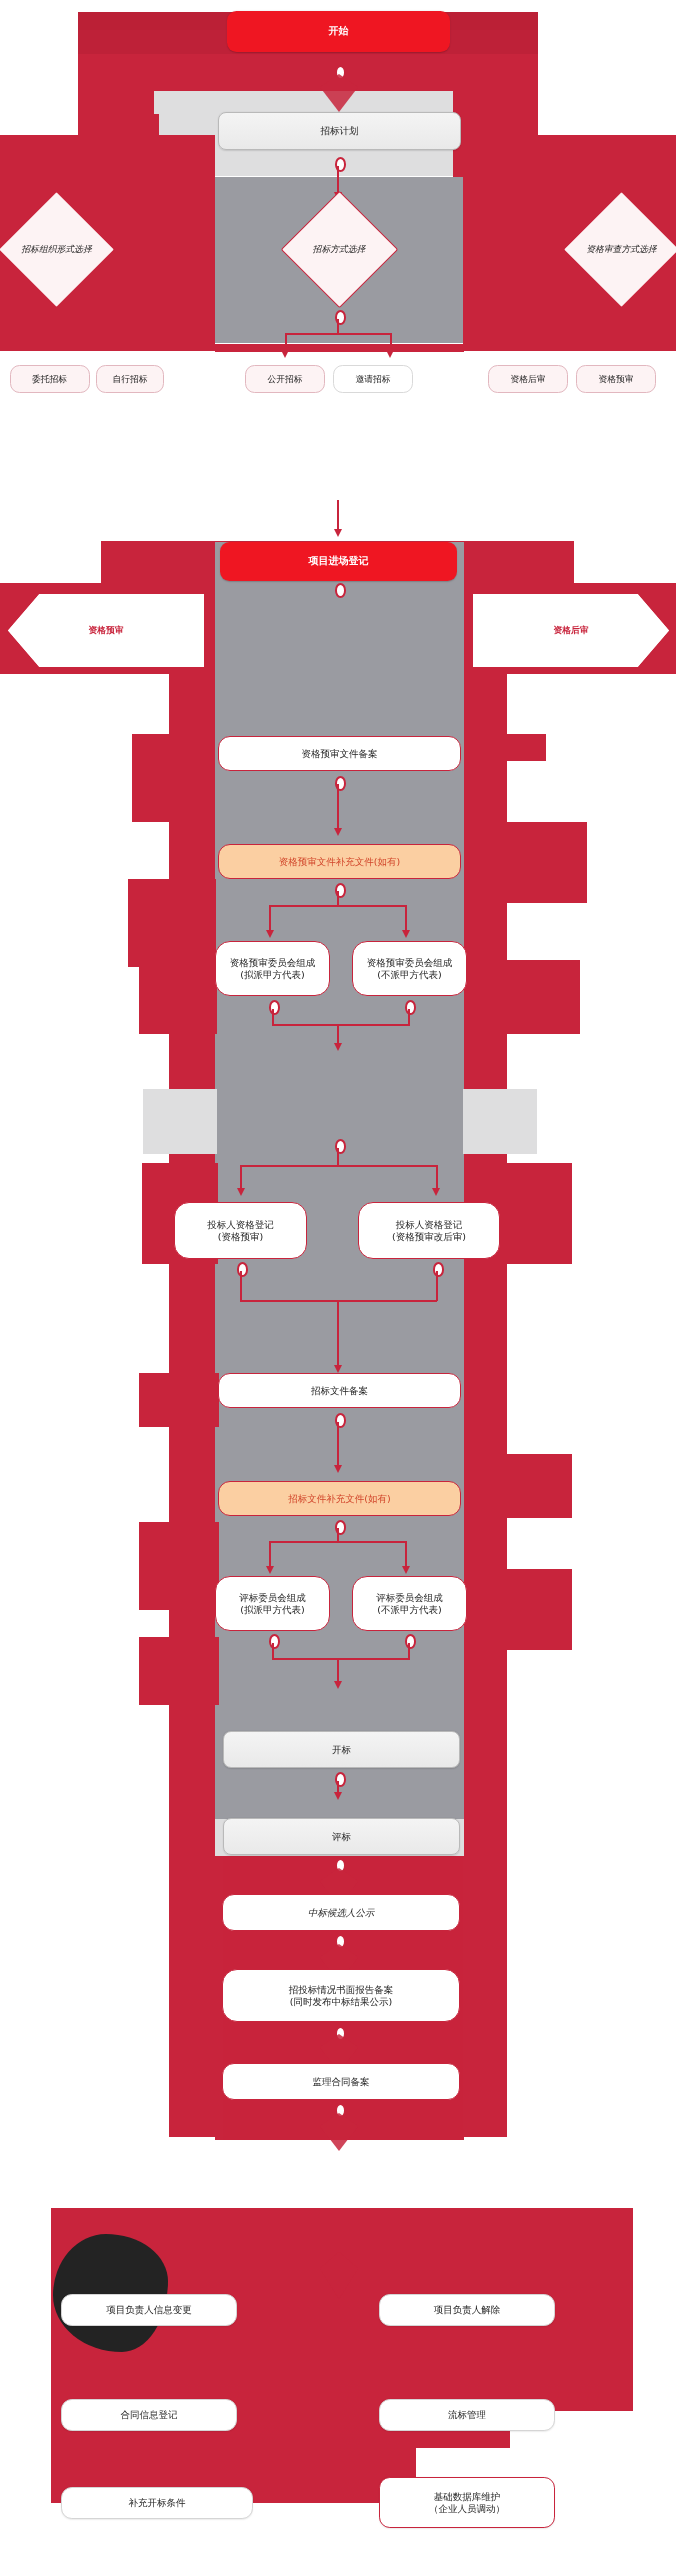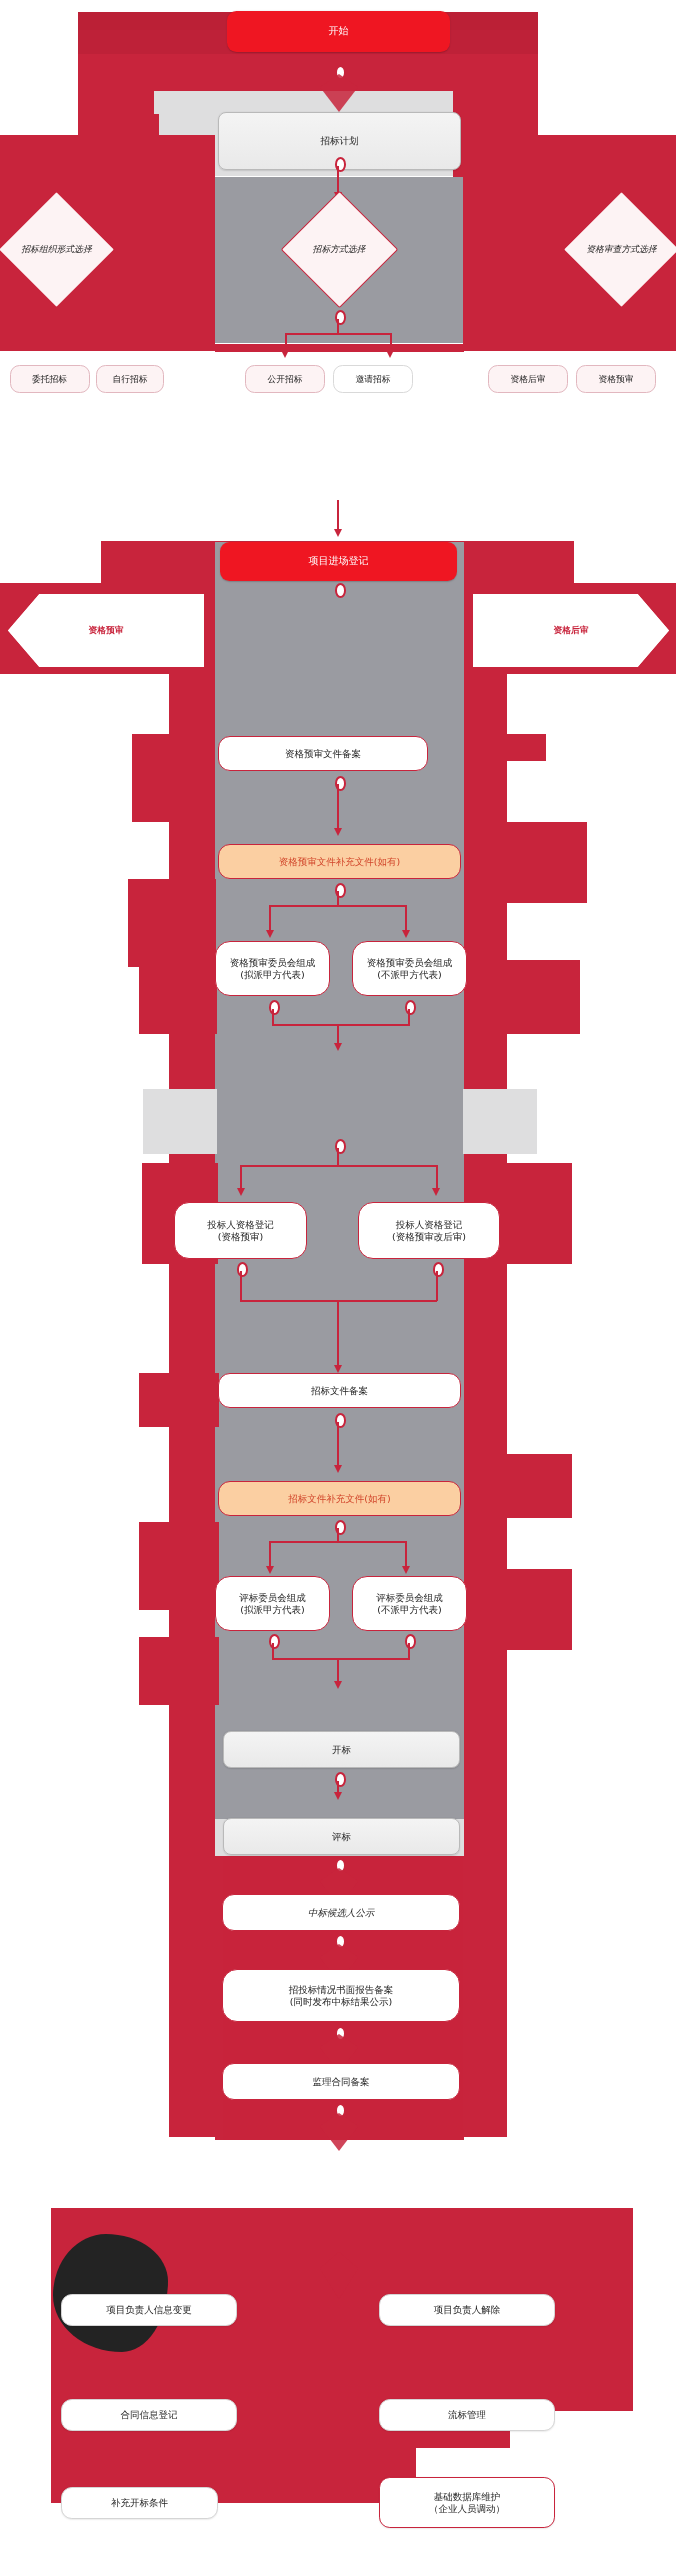--- a/index.html
+++ b/index.html
@@ -33,21 +33,21 @@
     text-align:center;
     line-height:1.25;
     border-radius:676px;
     white-space:pre-line;
   }
 
   
   .term{
     background:#ef1622;
     color:#ffffff;
-    font-weight:normal;
+    font-weight:bold;
     font-size:10px;
     border-radius:9.5px;
     box-shadow:0 0.7px 1.4px rgba(0,0,0,.18);
   }
 
   
   .sys{
     background:linear-gradient(#f4f4f4,#e9e9e9);
     border:0.7px solid #b9b9b9;
     color:#1d1d1d;
@@ -214,21 +214,21 @@
   <div class="band band-red" style="left:51px;top:2208px;width:365px;height:284px;"></div>
   <div class="band band-red" style="left:375px;top:2208px;width:257px;height:203px;"></div>
   <div class="band band-red" style="left:51px;top:2381px;width:365px;height:122px;"></div>
   <div class="band band-red" style="left:375px;top:2367px;width:135px;height:81px;"></div>
   <div class="dark-blob" style="left:53px;top:2234px;width:115px;height:118px;"></div>
 
   <div class="node term" style="left:227px;top:10.8px;width:223px;height:41px;">开始</div>
   <div class="dot" style="left:335px;top:65px;"></div>
   <div class="blob" style="left:320px;top:74px;"></div>
 
-  <div class="node sys" style="left:218px;top:112px;width:243px;height:58px;">招标计划</div>
+  <div class="node sys" style="left:218px;top:112px;width:243px;height:38px;">招标计划</div>
   <div class="dot" style="left:335px;top:157px;"></div>
   <div class="conn vline" style="left:337px;top:166px;height:26px;"></div>
   <div class="arrow" style="left:334px;top:192px;"></div>
 
   <div class="dia-wrap" style="left:15px;top:208px;width:83px;height:83px;">
     <div class="dia"></div>
     <div class="dia-txt" style="width:115px;left:-16px;">招标组织形式选择</div>
   </div>
   <div class="dia-wrap" style="left:298px;top:208px;width:83px;height:83px;">
     <div class="dia"></div>
@@ -259,21 +259,21 @@
   <div class="node term" style="left:220px;top:542px;width:237px;height:39px;">项目进场登记</div>
   <div class="dot" style="left:335px;top:583px;"></div>
 
   <div class="banner left" style="left:8px;top:594px;width:196px;height:73px;">
     <span>资格预审</span>
   </div>
   <div class="banner right" style="left:473px;top:594px;width:196px;height:73px;">
     <span>资格后审</span>
   </div>
 
-  <div class="node form" style="left:218px;top:736px;width:210px;height:35px;">资格预审文件备案</div>
+  <div class="node form" style="left:218px;top:736px;width:243px;height:35px;">资格预审文件备案</div>
   <div class="dot" style="left:335px;top:776px;"></div>
   <div class="conn vline" style="left:337px;top:784px;height:46px;"></div>
   <div class="arrow" style="left:334px;top:828px;"></div>
 
   <div class="node opt" style="left:218px;top:844px;width:243px;height:35px;">资格预审文件补充文件(如有)</div>
   <div class="dot" style="left:335px;top:883px;"></div>
   <div class="conn vline" style="left:337px;top:891px;height:15px;"></div>
   <div class="conn hline" style="left:269px;top:905px;width:138px;"></div>
   <div class="conn vline" style="left:269px;top:905px;height:28px;"></div>
   <div class="conn vline" style="left:405px;top:905px;height:28px;"></div>
@@ -359,18 +359,18 @@
   <div class="node form" style="left:222px;top:2063px;width:238px;height:37px;">监理合同备案</div>
   <div class="dot" style="left:335px;top:2103px;"></div>
   <div class="blob" style="left:320px;top:2113px;"></div>
 
   <div class="blob" style="left:320px;top:2252px;width:38px;height:47px;"></div>
 
   <div class="node foot" style="left:61px;top:2294px;width:176px;height:32px;">项目负责人信息变更</div>
   <div class="node foot" style="left:379px;top:2294px;width:176px;height:32px;">项目负责人解除</div>
   <div class="node foot" style="left:61px;top:2399px;width:176px;height:32px;">合同信息登记</div>
   <div class="node foot" style="left:379px;top:2399px;width:176px;height:32px;">流标管理</div>
-  <div class="node foot" style="left:61px;top:2487px;width:157px;height:32px;">补充开标条件</div>
+  <div class="node foot" style="left:61px;top:2487px;width:192px;height:32px;">补充开标条件</div>
   <div class="node foot outline" style="left:379px;top:2477px;width:176px;height:51px;">基础数据库维护
 （企业人员调动）</div>
 
 </div>
 
 
 </body></html>

